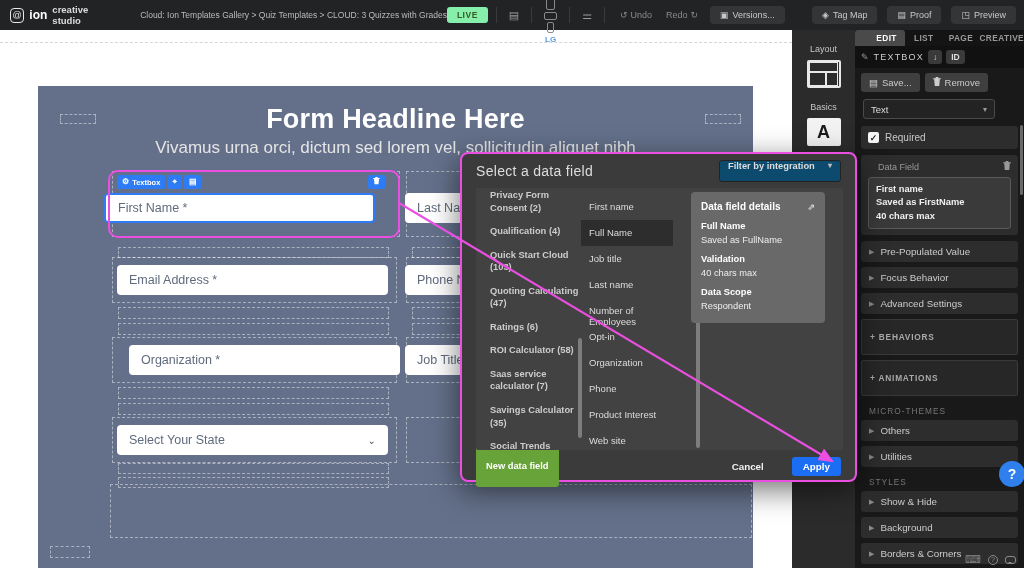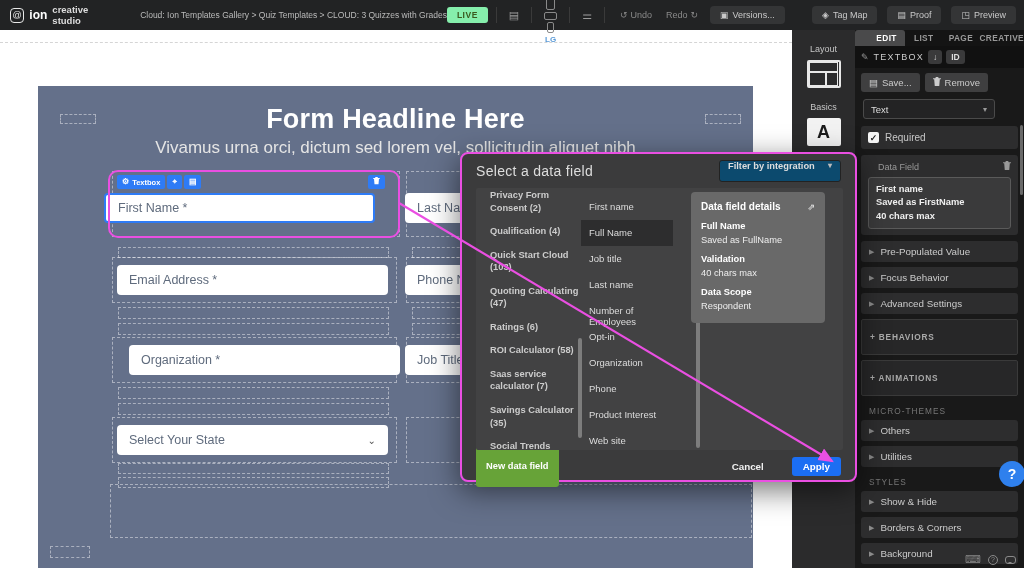--- a/index.html
+++ b/index.html
@@ -366,25 +366,25 @@
         </div>
         </div>
       <div class="group-label">STYLES</div>
       <div>
           <div class="collapse-row">
           <span class="arr">▶</span>
             <span>Show &amp; Hide</span>
         </div>
           <div class="collapse-row">
           <span class="arr">▶</span>
+            <span>Background</span>
+        </div>
+          <div class="collapse-row">
+          <span class="arr">▶</span>
             <span>Borders &amp; Corners</span>
-        </div>
-          <div class="collapse-row">
-          <span class="arr">▶</span>
-            <span>Background</span>
         </div>
           <div class="collapse-row">
           <span class="arr">▶</span>
             <span>Effects</span>
         </div>
           <div class="collapse-row">
           
         </div>
         </div>
     </div>

